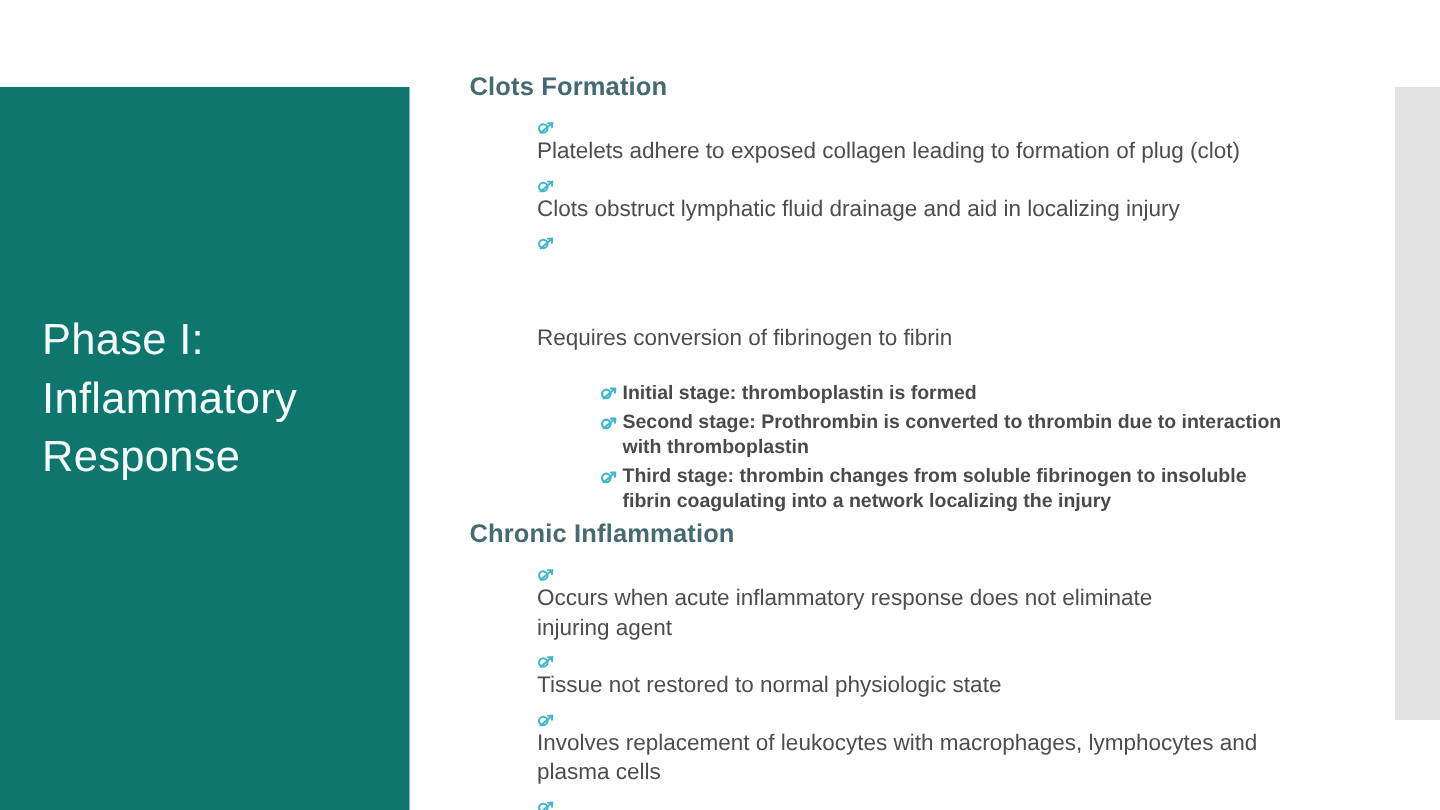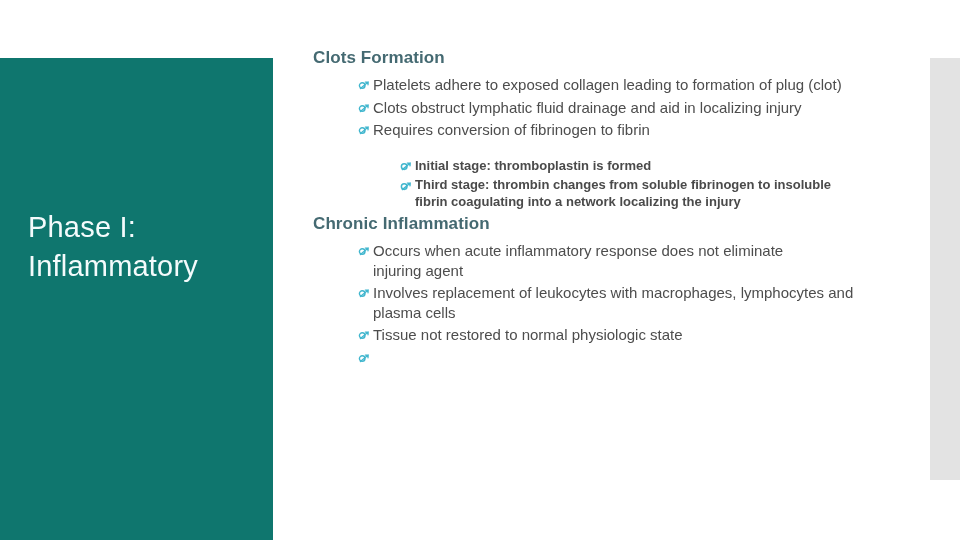--- a/index.html
+++ b/index.html
@@ -73,20 +73,21 @@
     color: #4d4d4d;
   }
   
   ul.level1 {
     padding-left: 45px;
   }
   ul.level1 li {
     font-size: 15px;
     line-height: 19.5px;
     margin-bottom: 3px;
+    flex-direction: column;
   }
   ul.level1 .bullet-glyph {
     margin-top: 4px;
   }
   
   ul.level2 {
     padding-left: 87px;
     margin-top: 18px;
   }
   ul.level2 li {
@@ -104,38 +105,39 @@
     width: 13px;
     height: 12px;
     margin-right: 2px;
   }
   .bullet-text {
     display: inline-block;
   }
   
   #s0b0 .bullet-text { max-width: 487px; }
   #s0b1 .bullet-text { max-width: 500px; }
-  #s0b2 .bullet-text { max-width: 500px; }
+  #s0b2 .bullet-text { max-width: 500px; margin-top: 48px; }
   #s0s0 .bullet-text { max-width: 470px; }
   #s0s1 .bullet-text { max-width: 467px; }
   #s0s2 .bullet-text { max-width: 428px; }
   #s1b0 .bullet-text { max-width: 462px; }
   #s1b1 .bullet-text { max-width: 500px; }
   #s1b2 .bullet-text { max-width: 512px; }
   #s1b3 .bullet-text { max-width: 452px; }
 </style>
 </head>
 <body>
 
 <div class="slide">
 
   <div class="sidebar">
     <div class="side-title">
       <div>Phase I:</div>
       <div>Inflammatory</div>
+      <div>Response</div>
     </div>
   </div>
 
   <div class="edge-strip"></div>
 
   <div class="content">
 
     <h2 class="section-heading">Clots Formation</h2>
 
     <ul class="bullets level1">
@@ -163,52 +165,59 @@
     </ul>
 
     <ul class="bullets level2">
       <li id="s0s0">
         <svg class="bullet-glyph" viewBox="0 0 13 12" width="11" height="10">
           <circle cx="4.2" cy="6.6" r="2.8" fill="none" stroke="#41b6ce" stroke-width="1.5"></circle>
           <path d="M2.4 9.6 L10.2 3.0 M10.2 3.0 L7.3 3.1 M10.2 3.0 L10.0 5.8" fill="none" stroke="#41b6ce" stroke-width="1.4" stroke-linecap="round"></path>
         </svg>
         <span class="bullet-text">Initial stage: thromboplastin is formed</span>
       </li>
+      <li id="s0s1">
+        <svg class="bullet-glyph" viewBox="0 0 13 12" width="11" height="10">
+          <circle cx="4.2" cy="6.6" r="2.8" fill="none" stroke="#41b6ce" stroke-width="1.5"></circle>
+          <path d="M2.4 9.6 L10.2 3.0 M10.2 3.0 L7.3 3.1 M10.2 3.0 L10.0 5.8" fill="none" stroke="#41b6ce" stroke-width="1.4" stroke-linecap="round"></path>
+        </svg>
+        <span class="bullet-text">Second stage: Prothrombin is converted to thrombin due to interaction with thromboplastin</span>
+      </li>
       <li id="s0s2">
         <svg class="bullet-glyph" viewBox="0 0 13 12" width="11" height="10">
           <circle cx="4.2" cy="6.6" r="2.8" fill="none" stroke="#41b6ce" stroke-width="1.5"></circle>
           <path d="M2.4 9.6 L10.2 3.0 M10.2 3.0 L7.3 3.1 M10.2 3.0 L10.0 5.8" fill="none" stroke="#41b6ce" stroke-width="1.4" stroke-linecap="round"></path>
         </svg>
         <span class="bullet-text">Third stage: thrombin changes from soluble fibrinogen to insoluble fibrin coagulating into a network localizing the injury</span>
       </li>
     </ul>
 
     <h2 class="section-heading second">Chronic Inflammation</h2>
 
     <ul class="bullets level1">
       <li id="s1b0">
         <svg class="bullet-glyph" viewBox="0 0 13 12">
           <circle cx="4.2" cy="6.6" r="2.8" fill="none" stroke="#41b6ce" stroke-width="1.4"></circle>
           <path d="M2.4 9.6 L10.2 3.0 M10.2 3.0 L7.3 3.1 M10.2 3.0 L10.0 5.8" fill="none" stroke="#41b6ce" stroke-width="1.3" stroke-linecap="round"></path>
         </svg>
         <span class="bullet-text">Occurs when acute inflammatory response does not eliminate injuring agent</span>
       </li>
+      <li id="s1b1">
+        <svg class="bullet-glyph" viewBox="0 0 13 12">
+          <circle cx="4.2" cy="6.6" r="2.8" fill="none" stroke="#41b6ce" stroke-width="1.4"></circle>
+          <path d="M2.4 9.6 L10.2 3.0 M10.2 3.0 L7.3 3.1 M10.2 3.0 L10.0 5.8" fill="none" stroke="#41b6ce" stroke-width="1.3" stroke-linecap="round"></path>
+        </svg>
+        <span class="bullet-text">Tissue not restored to normal physiologic state</span>
+      </li>
       <li id="s1b2">
         <svg class="bullet-glyph" viewBox="0 0 13 12">
           <circle cx="4.2" cy="6.6" r="2.8" fill="none" stroke="#41b6ce" stroke-width="1.4"></circle>
           <path d="M2.4 9.6 L10.2 3.0 M10.2 3.0 L7.3 3.1 M10.2 3.0 L10.0 5.8" fill="none" stroke="#41b6ce" stroke-width="1.3" stroke-linecap="round"></path>
         </svg>
         <span class="bullet-text">Involves replacement of leukocytes with macrophages, lymphocytes and plasma cells</span>
-      </li>
-      <li id="s1b1">
-        <svg class="bullet-glyph" viewBox="0 0 13 12">
-          <circle cx="4.2" cy="6.6" r="2.8" fill="none" stroke="#41b6ce" stroke-width="1.4"></circle>
-          <path d="M2.4 9.6 L10.2 3.0 M10.2 3.0 L7.3 3.1 M10.2 3.0 L10.0 5.8" fill="none" stroke="#41b6ce" stroke-width="1.3" stroke-linecap="round"></path>
-        </svg>
-        <span class="bullet-text">Tissue not restored to normal physiologic state</span>
       </li>
       <li id="s1b3">
         <svg class="bullet-glyph" viewBox="0 0 13 12">
           <circle cx="4.2" cy="6.6" r="2.8" fill="none" stroke="#41b6ce" stroke-width="1.4"></circle>
           <path d="M2.4 9.6 L10.2 3.0 M10.2 3.0 L7.3 3.1 M10.2 3.0 L10.0 5.8" fill="none" stroke="#41b6ce" stroke-width="1.3" stroke-linecap="round"></path>
         </svg>
       </li>
     </ul>
 
   </div>

